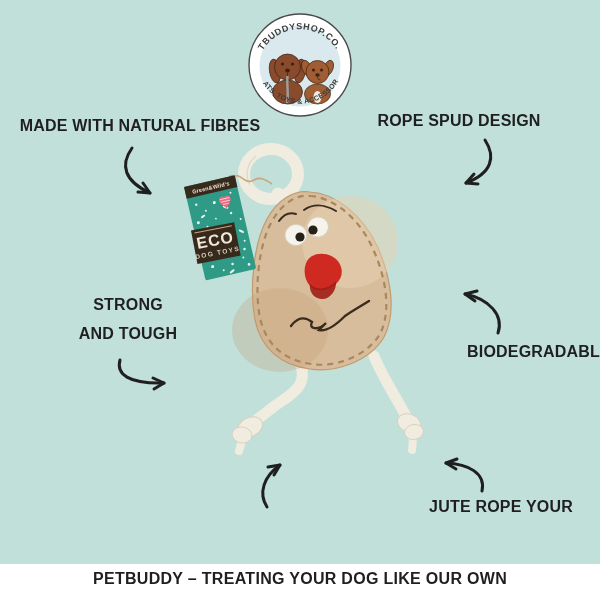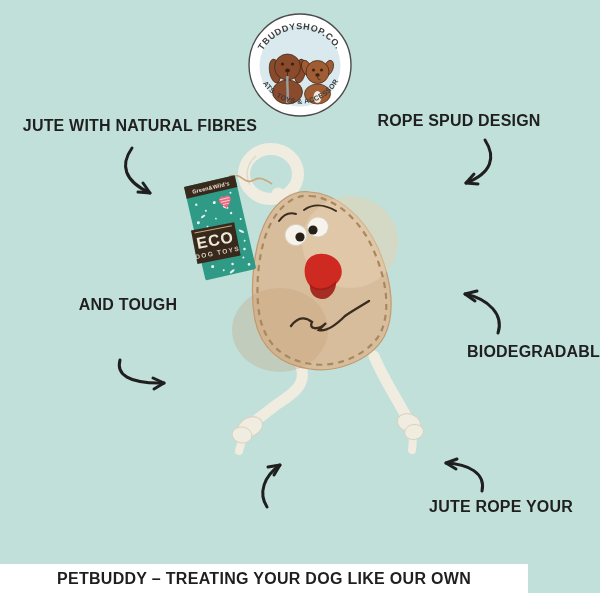--- a/index.html
+++ b/index.html
@@ -13,21 +13,21 @@
     font-weight:bold;font-size:16px;letter-spacing:.2px;
     color:var(--text,#1f1f1f);white-space:nowrap;text-align:center;
   }
   .lbl.two div{line-height:29px;}
   .arrow{position:absolute;}
   .arrow path,.arrow polyline{
     fill:none;stroke:var(--text,#1f1f1f);stroke-width:3;
     stroke-linecap:round;stroke-linejoin:round;
   }
   .footer{
-    position:absolute;left:0;bottom:0;width:528px;height:29px;
+    position:absolute;left:0;bottom:0;width:600px;height:29px;
     background:var(--footer-bg,#fff);display:flex;align-items:center;justify-content:center;
   }
   .footer-text{
     font-weight:bold;font-size:16px;letter-spacing:.3px;color:var(--text,#1f1f1f);white-space:nowrap;
   }
   .abs{position:absolute;}
 </style>
 </head>
 <body>
 
@@ -66,25 +66,26 @@
     </g>
 
     <text font-size="9" font-weight="bold" letter-spacing="0.6" fill="var(--logo-text)">
       <textPath href="#lg-arc-top" startOffset="50%" text-anchor="middle">PETBUDDYSHOP.CO.UK</textPath>
     </text>
     <text font-size="7" font-weight="bold" letter-spacing="0.3" fill="var(--logo-text)">
       <textPath href="#lg-arc-bottom" startOffset="50%" text-anchor="middle">TREATS, TOYS &amp; ACCESSORIES</textPath>
     </text>
   </svg>
 
-  <div class="lbl" style="left:140px;top:117px">JUTE WITH NATURAL FIBRES</div>
+  <div class="lbl" style="left:140px;top:117px">MADE WITH NATURAL FIBRES</div>
 
   <div class="lbl" style="left:459px;top:112px">ROPE SPUD DESIGN</div>
 
   <div class="lbl two" style="left:128px;top:290px">
+    <div>STRONG</div>
     <div>AND TOUGH</div>
   </div>
 
   <div class="lbl" style="left:539px;top:343px">BIODEGRADABLE</div>
 
 
   <div class="lbl" style="left:501px;top:498px">JUTE ROPE YOUR</div>
 
   <svg class="arrow" style="left:118px;top:143px" width="45" height="58" viewBox="0 0 45 58">
     <path d="M14,5 C2,22 6,38 32,50"></path>

